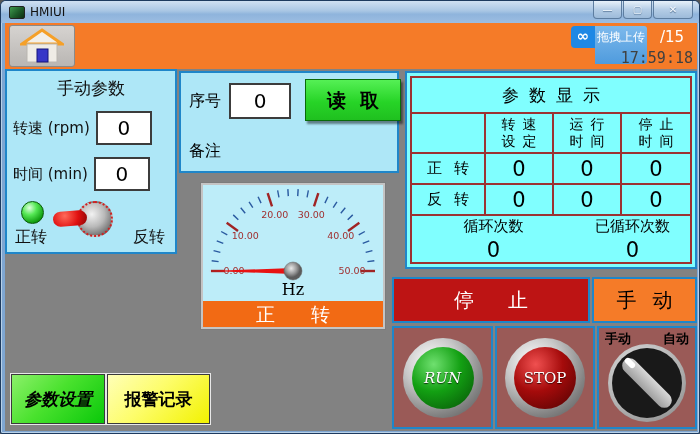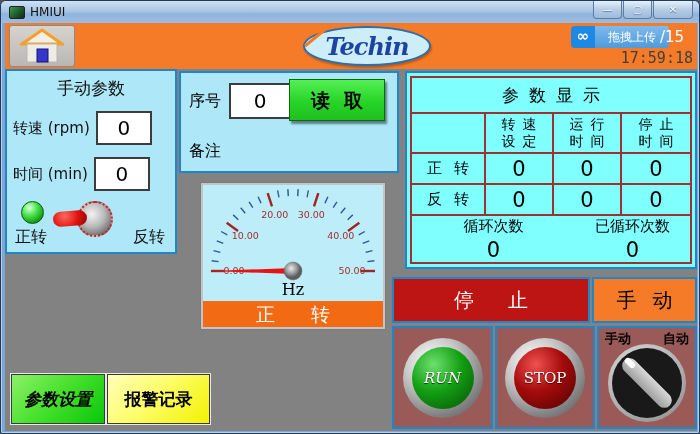--- a/index.html
+++ b/index.html
@@ -29,22 +29,22 @@
               border-radius:3px; display:flex; align-items:center; justify-content:center; }
   .logo { position:absolute; left:298px; top:3px; width:128px; height:40px; background:#cdeef8;
           border:2px solid #2a6fb0; border-radius:50%; display:flex; align-items:center; justify-content:center;
           box-shadow:1px 2px 2px rgba(0,0,0,.25); }
   .logo-text { font-family:"DejaVu Serif", serif; font-style:italic; font-weight:bold;
                font-size:24px; color:#1d44a0; letter-spacing:-1px; position:relative; }
   .logo-accent { position:absolute; left:-4px; top:-4px; }
   .badge { position:absolute; left:566px; top:3px; height:22px; display:flex; }
   .badge-icon { width:24px; height:22px; background:#1e88e5; border-radius:4px 0 0 4px;
                 color:#fff; font-size:15px; font-weight:bold; text-align:center; line-height:21px; }
-  .badge-label { height:22px; background:linear-gradient(180deg,#7db9ec,#4f9bdd);
-                 border-radius:0 3px 3px 0; color:#fff; font-size:12px; line-height:22px; padding:0 13px;text-align:center; }
+  .badge-label { height:38px; background:linear-gradient(180deg,#7db9ec,#4f9bdd);
+                 border-radius:0 3px 3px 0; color:#fff; font-size:12px; line-height:22px; padding:0 2px;text-align:center; }
   .page-ind { position:absolute; left:655px; top:5px; color:#fff; font-size:15px; }
   .clock { position:absolute; right:4px; top:26px; color:#404040; font-size:15px;
            font-family:"DejaVu Sans Mono", monospace; }
 
   
   .main { position:absolute; left:4px; top:68px; width:692px; height:362px; background:#828282;padding-left:12px; }
   .panel { position:absolute; background:#aee7f7; border:2px solid #1f86c9; }
 
   
   #panel-faults { left:0; top:2; width:172px; height:73px; }
@@ -67,21 +67,21 @@
   .toggle-base { position:absolute; left:8px; top:4px; width:36px; height:36px; border-radius:50%;
                  border:2px dotted #d02020;
                  background:radial-gradient(circle at 40% 35%, #f2f2f2, #b9b9b9 45%, #6e6e6e 80%, #3a3a3a); }
   .toggle-lever { position:absolute; left:-16px; top:14px; width:34px; height:15px; border-radius:8px;
                   background:radial-gradient(circle at 35% 30%, #ff6a5a, #e01010 55%, #8c0505);
                   transform:rotate(-4deg); }
   .dir-label { position:absolute; font-size:16px; color:#111; }
 
   
   #panel-serial { left:174px; top:2px; width:220px; height:102px; }
-  .read-btn { position:absolute; left:108px; top:6px; width:96px; height:42px;
+  .read-btn { position:absolute; left:124px; top:6px; width:96px; height:42px;
               background:linear-gradient(180deg,#55f055,#27d427 55%,#1fc01f);
               border:1px solid #0a6a0a; box-shadow:2px 3px 2px rgba(0,0,0,.45);
               font-size:19px; font-weight:bold; color:#000; text-align:center; line-height:40px;
               letter-spacing:14px; text-indent:14px; }
 
   
   #gauge-panel { position:absolute; left:196px; top:114px; width:184px; height:146px;
                  background:#bdedf9; border:2px solid #c4c4c4; box-shadow:0 0 0 1px #7c7c7c; }
   .gauge-label { font-size:9.5px; fill:#a03030; text-anchor:middle; }
   .gauge-unit { font-family:"DejaVu Serif", serif; font-size:16px; fill:#000; text-anchor:middle; }
@@ -157,26 +157,20 @@
       <div class="win-btn close"><span>✕</span></div>
     </div>
   </div>
 
   <div class="header">
     <div class="home-btn">
       <svg width="44" height="36" viewBox="0 0 44 36">
         <polygon points="22,2 42,16 2,16" fill="#f2efe9" stroke="#f5a028" stroke-width="3"></polygon>
         <rect x="7" y="16" width="30" height="18" fill="#efece6" stroke="#b9b6b0" stroke-width="1"></rect>
         <rect x="17" y="21" width="11" height="13" fill="#3636c8" stroke="#15157a" stroke-width="1"></rect>
-      </svg>
-    </div>
-    <div class="logo">
-      <span class="logo-text">Techin</span>
-      <svg class="logo-accent" width="30" height="30">
-        <line x1="4" y1="22" x2="26" y2="4" stroke="#f57b28" stroke-width="3"></line>
       </svg>
     </div>
     <div class="badge">
       <span class="badge-icon">∞</span>
       <span class="badge-label">拖拽上传</span>
     </div>
     <span class="page-ind">/15</span>
     <span class="clock">17:59:18</span>
   </div>
 

